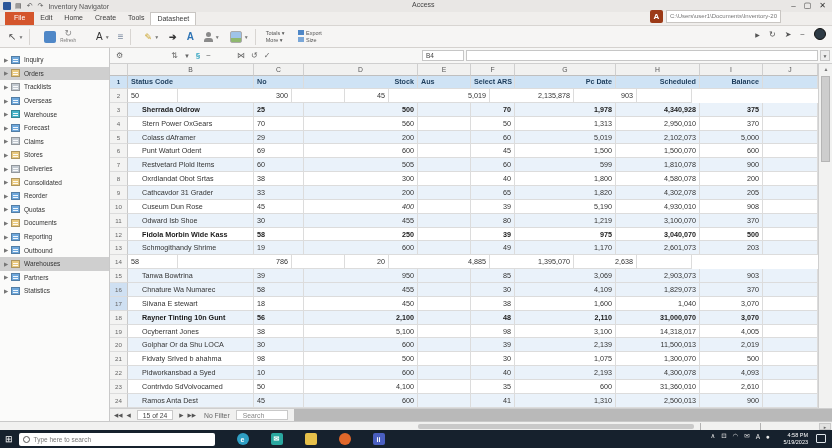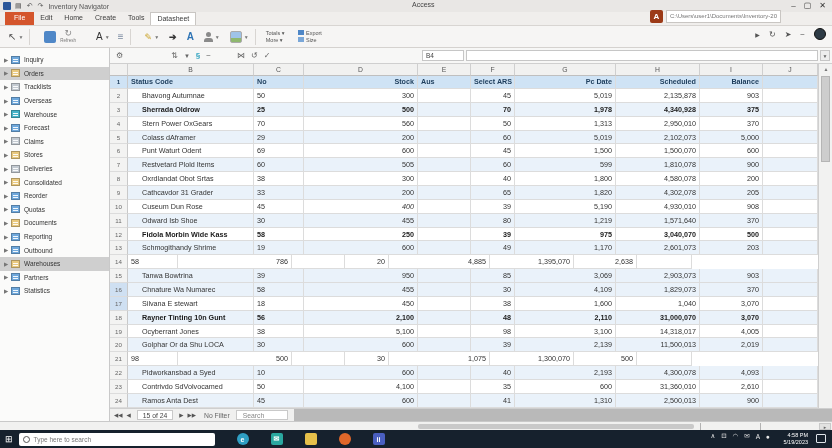--- a/index.html
+++ b/index.html
@@ -321,21 +321,20 @@
         <div class="gcell ra" style="width: 114px;">Stock</div>
         <div class="gcell" style="width: 53px;">Aus</div>
         <div class="gcell ra" style="width: 44px;">Select ARS</div>
         <div class="gcell ra" style="width: 101px;">Pc Date</div>
         <div class="gcell ra" style="width: 84px;">Scheduled</div>
         <div class="gcell ra" style="width: 63px;">Balance</div>
         <div class="gcell" style="width: 55px;"></div>
       </div>
       <div class="grow ">
         <div class="gcell gut" style="width: 18px;">2</div>
-        <div class="gcell namecell" style="width: 126px;">Bhavong Autumnae</div>
         <div class="gcell" style="width: 50px;">50</div>
         <div class="gcell ra" style="width: 114px;">300</div>
         <div class="gcell" style="width: 53px;"></div>
         <div class="gcell ra" style="width: 44px;">45</div>
         <div class="gcell ra" style="width: 101px;">5,019</div>
         <div class="gcell ra" style="width: 84px;">2,135,878</div>
         <div class="gcell ra" style="width: 63px;">903</div>
         <div class="gcell" style="width: 55px;"></div>
       </div>
       <div class="grow ">
@@ -435,21 +434,21 @@
         <div class="gcell" style="width: 55px;"></div>
       </div>
       <div class="grow ">
         <div class="gcell gut" style="width: 18px;">11</div>
         <div class="gcell namecell band" style="width: 126px;">Odward Isb Shoe</div>
         <div class="gcell band" style="width: 50px;">30</div>
         <div class="gcell ra band" style="width: 114px;">455</div>
         <div class="gcell band" style="width: 53px;"></div>
         <div class="gcell ra band" style="width: 44px;">80</div>
         <div class="gcell ra band" style="width: 101px;">1,219</div>
-        <div class="gcell ra band" style="width: 84px;">1,571,640</div>
+        <div class="gcell ra band" style="width: 84px;">3,100,070</div>
         <div class="gcell ra band" style="width: 63px;">370</div>
         <div class="gcell band" style="width: 55px;"></div>
       </div>
       <div class="grow ">
         <div class="gcell gut" style="width: 18px;">12</div>
         <div class="gcell namecell bold" style="width: 126px;">Fidola Morbin Wide Kass</div>
         <div class="gcell bold" style="width: 50px;">58</div>
         <div class="gcell ra bold" style="width: 114px;">250</div>
         <div class="gcell bold" style="width: 53px;"></div>
         <div class="gcell ra bold" style="width: 44px;">39</div>
@@ -548,20 +547,21 @@
         <div class="gcell ra band" style="width: 114px;">600</div>
         <div class="gcell band" style="width: 53px;"></div>
         <div class="gcell ra band" style="width: 44px;">39</div>
         <div class="gcell ra band" style="width: 101px;">2,139</div>
         <div class="gcell ra band" style="width: 84px;">11,500,013</div>
         <div class="gcell ra band" style="width: 63px;">2,019</div>
         <div class="gcell band" style="width: 55px;"></div>
       </div>
       <div class="grow ">
         <div class="gcell gut" style="width: 18px;">21</div>
+        <div class="gcell namecell" style="width: 126px;">Fidvaty Srlved b ahahma</div>
         <div class="gcell" style="width: 50px;">98</div>
         <div class="gcell ra" style="width: 114px;">500</div>
         <div class="gcell" style="width: 53px;"></div>
         <div class="gcell ra" style="width: 44px;">30</div>
         <div class="gcell ra" style="width: 101px;">1,075</div>
         <div class="gcell ra" style="width: 84px;">1,300,070</div>
         <div class="gcell ra" style="width: 63px;">500</div>
         <div class="gcell" style="width: 55px;"></div>
       </div>
       <div class="grow ">

